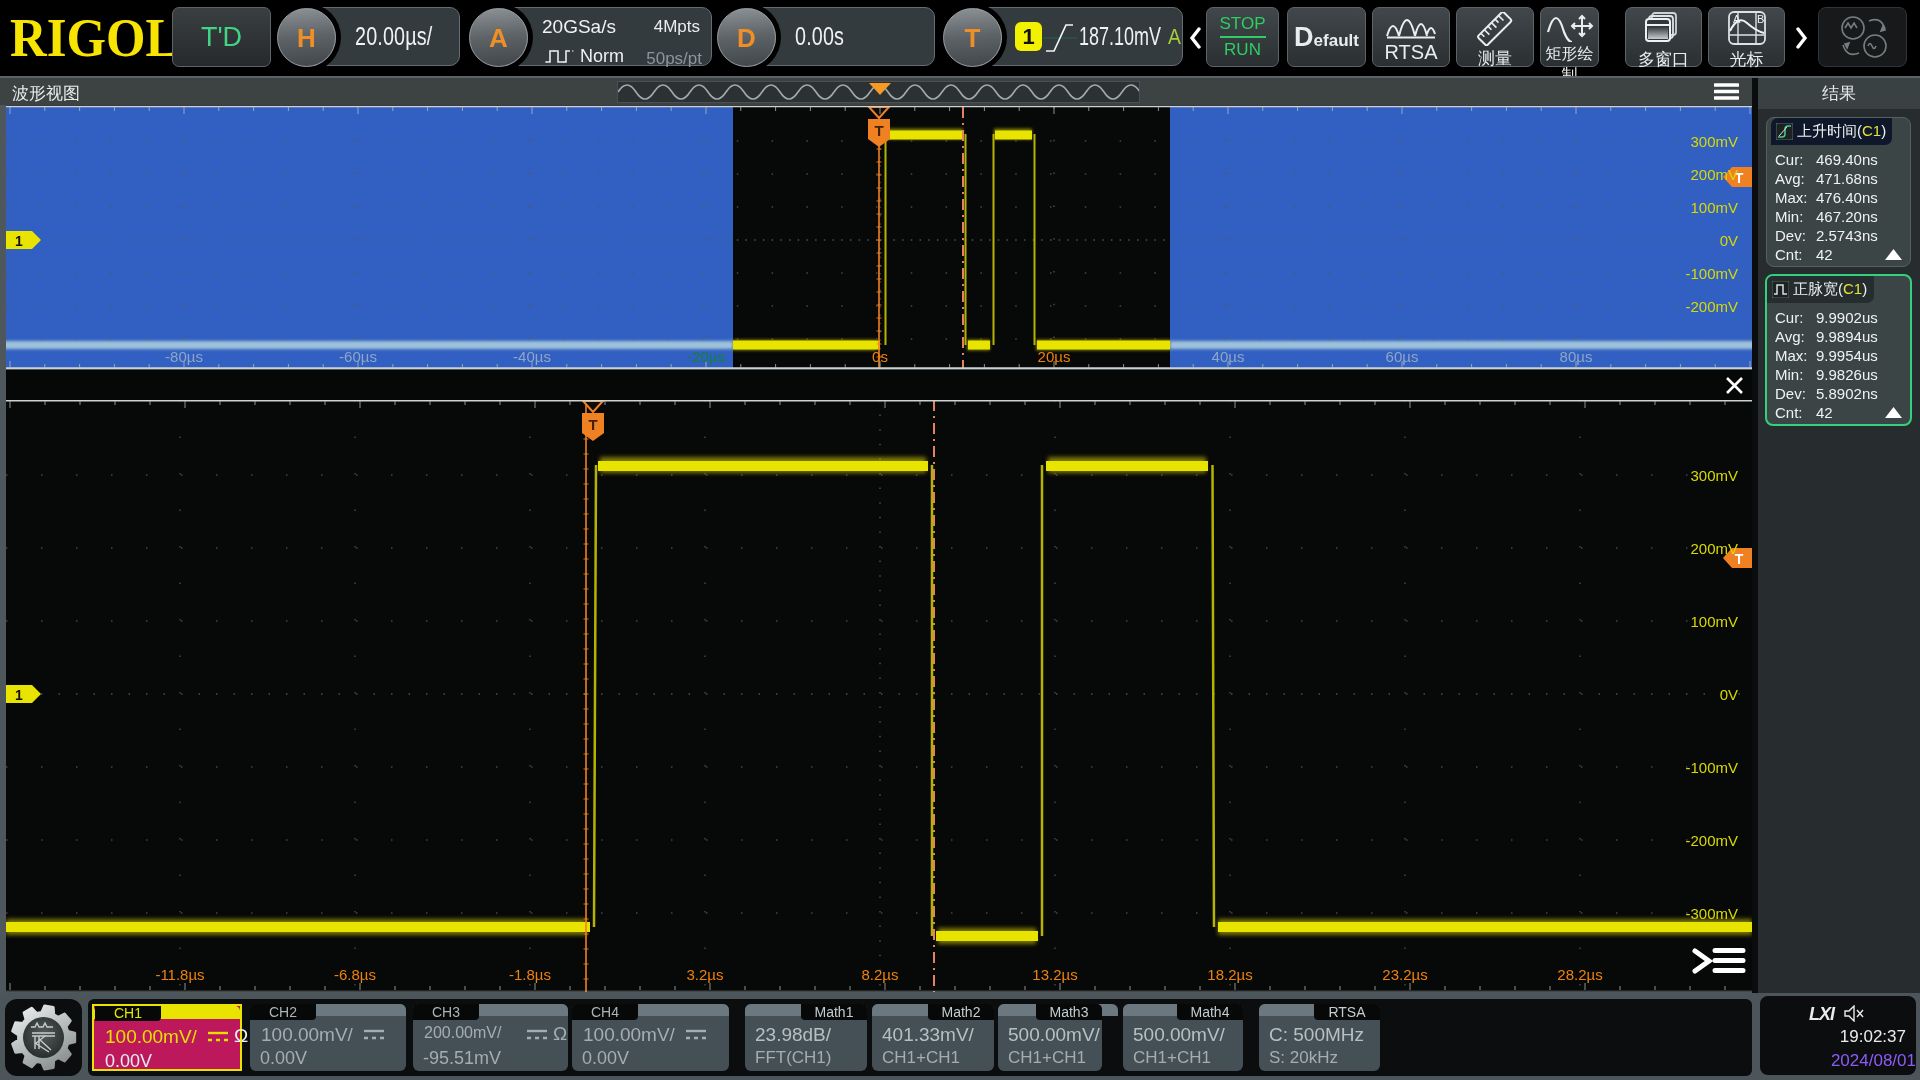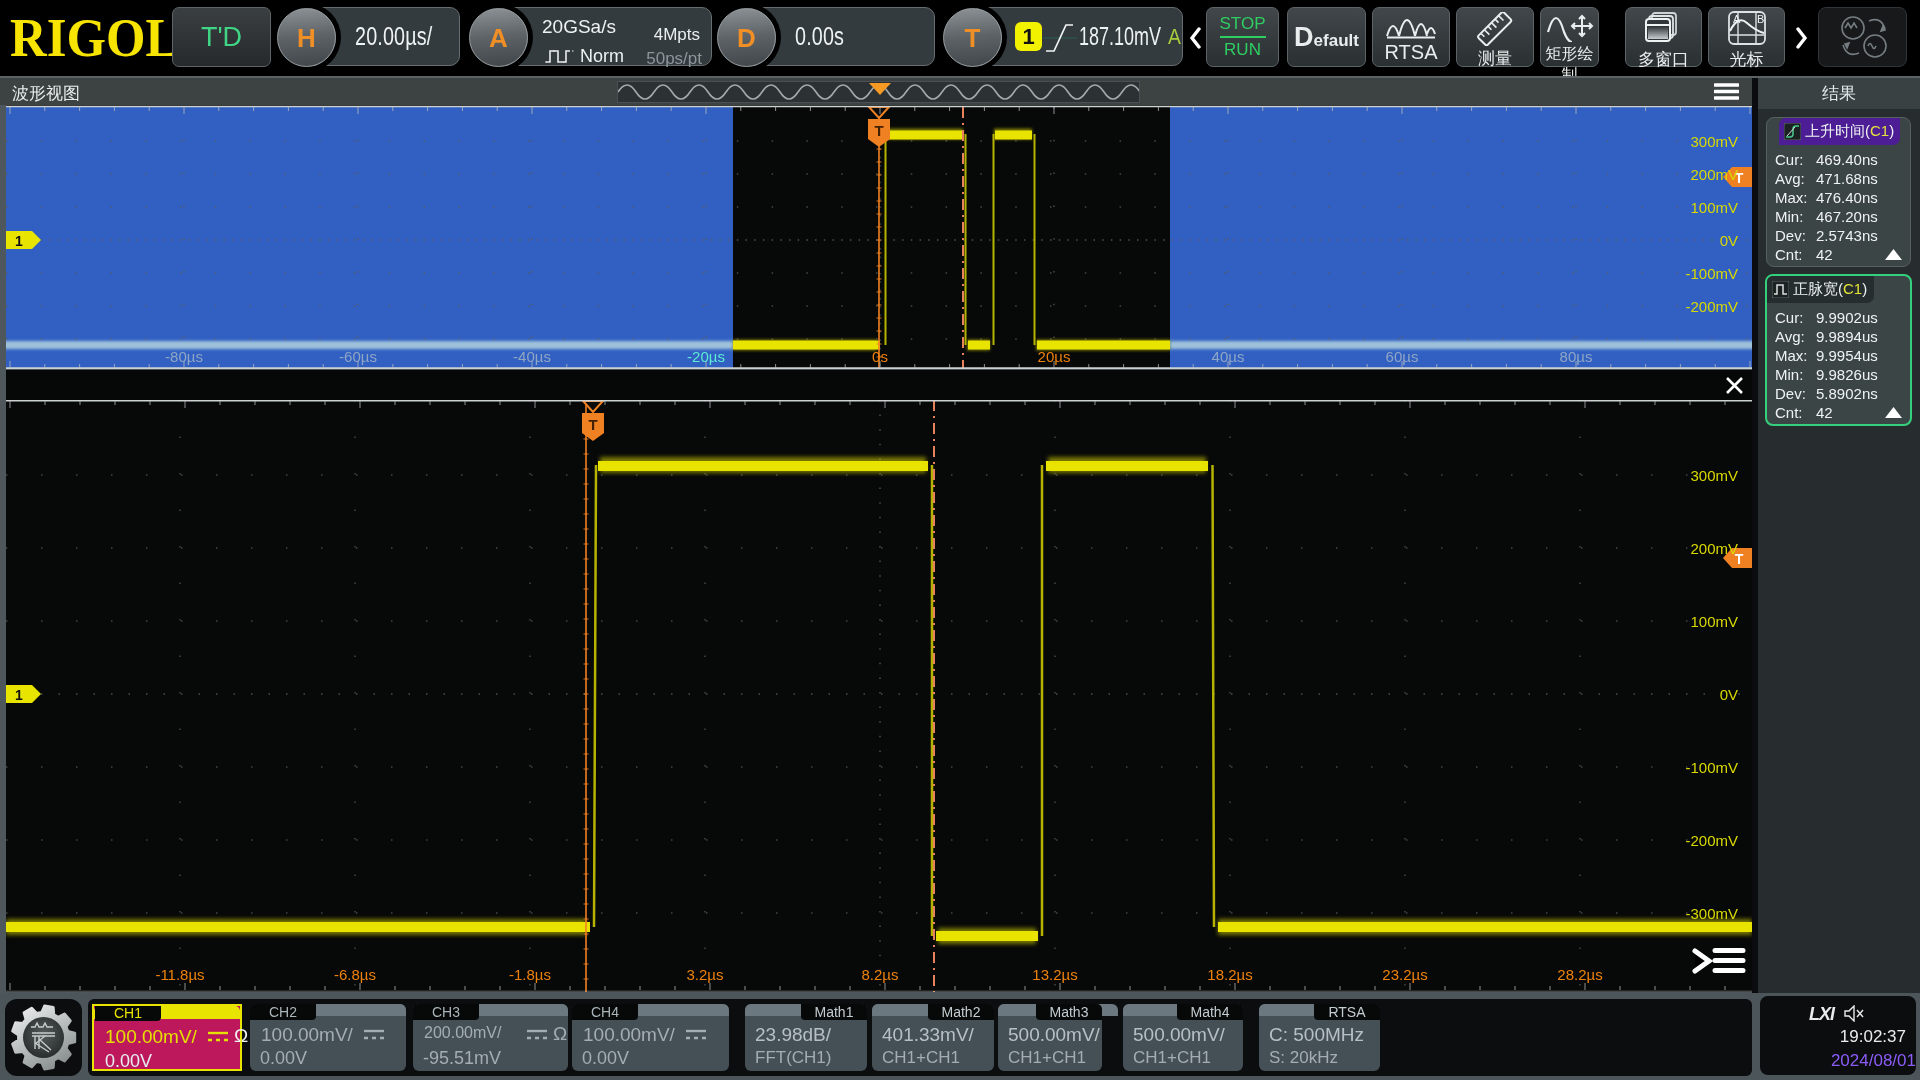--- a/index.html
+++ b/index.html
@@ -17,21 +17,21 @@
 <div class="ab" style="left:0;top:0;width:1920px;height:76px;background:#000">
   <div class="ab" style="left:10px;top:11px;font-family:'Liberation Serif',serif;font-weight:bold;font-size:54px;color:#f7e400;transform:scaleX(0.94);transform-origin:left;line-height:1">RIGOL</div>
   <div class="btn" style="left:172px;width:99px;background:linear-gradient(#3a3f41,#26292c);color:#3fd584;font-size:27px;line-height:59px">T'D</div>
   <div class="circ" style="left:277px">H</div>
   <div class="panel" style="left:305px;width:155px">
       <div class="ab big" style="left:49px;top:14px;color:#eef2f3">20.00µs/</div>
     </div>
   <div class="circ" style="left:469px">A</div>
   <div class="panel" style="left:497px;width:215px">
     <div class="ab" style="left:44px;top:8px;font-size:19px;color:#eef2f3">20GSa/s</div>
-    <div class="ab" style="right:11px;top:17px;font-size:17px;color:#e9edee">4Mpts</div>
+    <div class="ab" style="right:11px;top:9px;font-size:17px;color:#e9edee">4Mpts</div>
     <svg class="ab" style="left:47px;top:40px" width="30" height="16" viewBox="0 0 30 16">
         <path d="M1 14 h4 v-11 h8 v11 h8 v-11 h4" fill="none" stroke="#e9edee" stroke-width="1.6"></path>
         <path d="M0 14h2M8 3h2M18 14h2M27 3h3" stroke="#e9edee" stroke-width="1" stroke-dasharray="1.5 1.5" fill="none"></path>
       </svg>
     <div class="ab" style="left:82px;top:38px;font-size:18px;color:#eef2f3">Norm</div>
     <div class="ab" style="right:9px;top:41px;font-size:17px;color:#8b969a">50ps/pt</div>
   </div>
   <div class="circ" style="left:717px">D</div>
   <div class="panel" style="left:745px;width:190px">
       <div class="ab big" style="left:49px;top:14px;color:#eef2f3">0.00s</div>
@@ -191,21 +191,21 @@
 <div class="ab" style="left:6px;top:105px;width:1746px;height:264px;overflow:hidden">
   <div class="vlbl" style="top:36px">300mV</div>
   <div class="vlbl" style="top:69px">200mV</div>
   <div class="vlbl" style="top:102px">100mV</div>
   <div class="vlbl" style="top:135px">0V</div>
   <div class="vlbl" style="top:168px">-100mV</div>
   <div class="vlbl" style="top:201px">-200mV</div>
   <div class="tick-lbl" style="left:178px;top:243px;color:#8fa6c4">-80µs</div>
   <div class="tick-lbl" style="left:352px;top:243px;color:#8fa6c4">-60µs</div>
   <div class="tick-lbl" style="left:526px;top:243px;color:#8fa6c4">-40µs</div>
-  <div class="tick-lbl" style="left:700px;top:243px;color:#5eead4">-20µs</div>
+  <div class="tick-lbl" style="left:700px;top:243px;color:#15803d">-20µs</div>
   <div class="tick-lbl" style="left:874px;top:243px;color:#ef820c">0s</div>
   <div class="tick-lbl" style="left:1048px;top:243px;color:#ef820c">20µs</div>
   <div class="tick-lbl" style="left:1222px;top:243px;color:#8fa6c4">40µs</div>
   <div class="tick-lbl" style="left:1396px;top:243px;color:#8fa6c4">60µs</div>
   <div class="tick-lbl" style="left:1570px;top:243px;color:#8fa6c4">80µs</div>
 </div>
 
 <div class="ab" style="left:6px;top:370px;width:1746px;height:30px;background:#060707;color:#eef2f2;font-size:16px">
   <svg class="ab" style="left:1719px;top:6px" width="19" height="19" viewBox="0 0 19 19">
       <path d="M2 2 L17 17 M17 2 L2 17" stroke="#fff" stroke-width="2.6"></path>
@@ -267,21 +267,21 @@
   <div class="tick-lbl" style="left:1049px;top:566px;color:#ef820c">13.2µs</div>
   <div class="tick-lbl" style="left:1224px;top:566px;color:#ef820c">18.2µs</div>
   <div class="tick-lbl" style="left:1399px;top:566px;color:#ef820c">23.2µs</div>
   <div class="tick-lbl" style="left:1574px;top:566px;color:#ef820c">28.2µs</div>
 </div>
 
 <div class="ab" style="left:1758px;top:78px;width:162px;height:915px;background:#272d2e"></div>
 <div class="ab" style="left:1758px;top:78px;width:162px;height:31px;background:#3a4142;color:#e4eaea;font-size:17px;text-align:center;line-height:31px">结果</div>
 
 <div class="ab" style="left:1766px;top:117px;width:145px;height:150px;background:#3c4546;border:1px solid#57625f;border-radius:8px">
-  <div class="ab" style="left:12px;top:0;width:121px;height:27px;background:#4c1d95;border-radius:7px 0 7px 0;white-space:nowrap">
+  <div class="ab" style="left:4px;top:0;width:121px;height:27px;background:#0f172a;border-radius:7px 0 7px 0;white-space:nowrap">
     <svg class="ab" style="left:5px;top:5px" width="17" height="17" viewBox="0 0 17 17">
         <rect width="17" height="17" rx="2" fill="#1c2222" stroke="#5b6665"></rect>
         <path d="M2 14 h4 q3 0 3-3 v-5 q0-3 3-3 h3" fill="none" stroke="#49c98c" stroke-width="1.5"></path>
         <path d="M3 13l8-9" stroke="#d8dddd" stroke-width="1"></path>
       </svg>
     <div class="ab" style="left:26px;top:4px;font-size:15px;color:#eef2f2">上升时间(<span style="color:#e3e33b">C1</span>)</div>
   </div>
   <div class="mrow" style="left:8px;top:33px">Cur:</div>
     <div class="mrow" style="left:49px;top:33px">469.40ns</div>
   <div class="mrow" style="left:8px;top:52px">Avg:</div>

